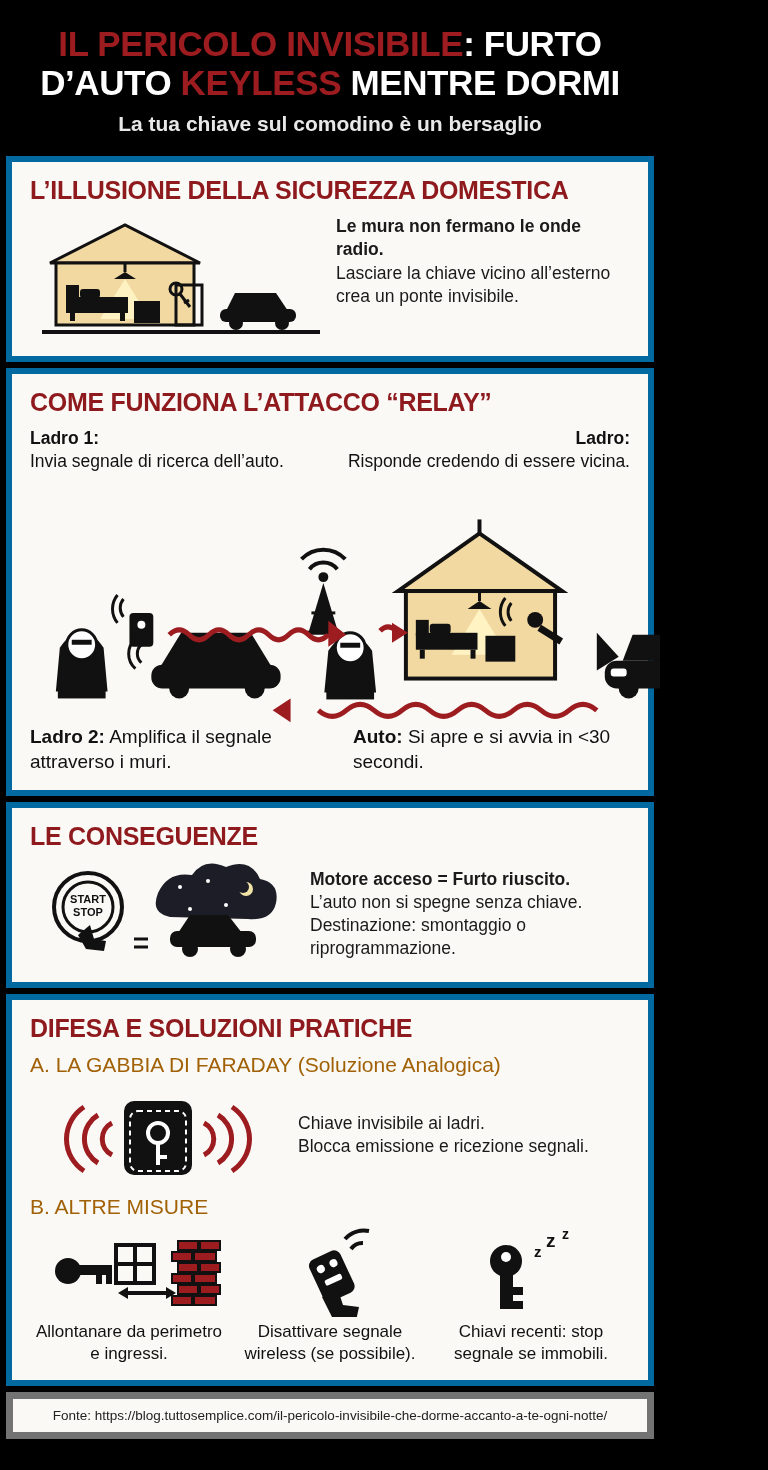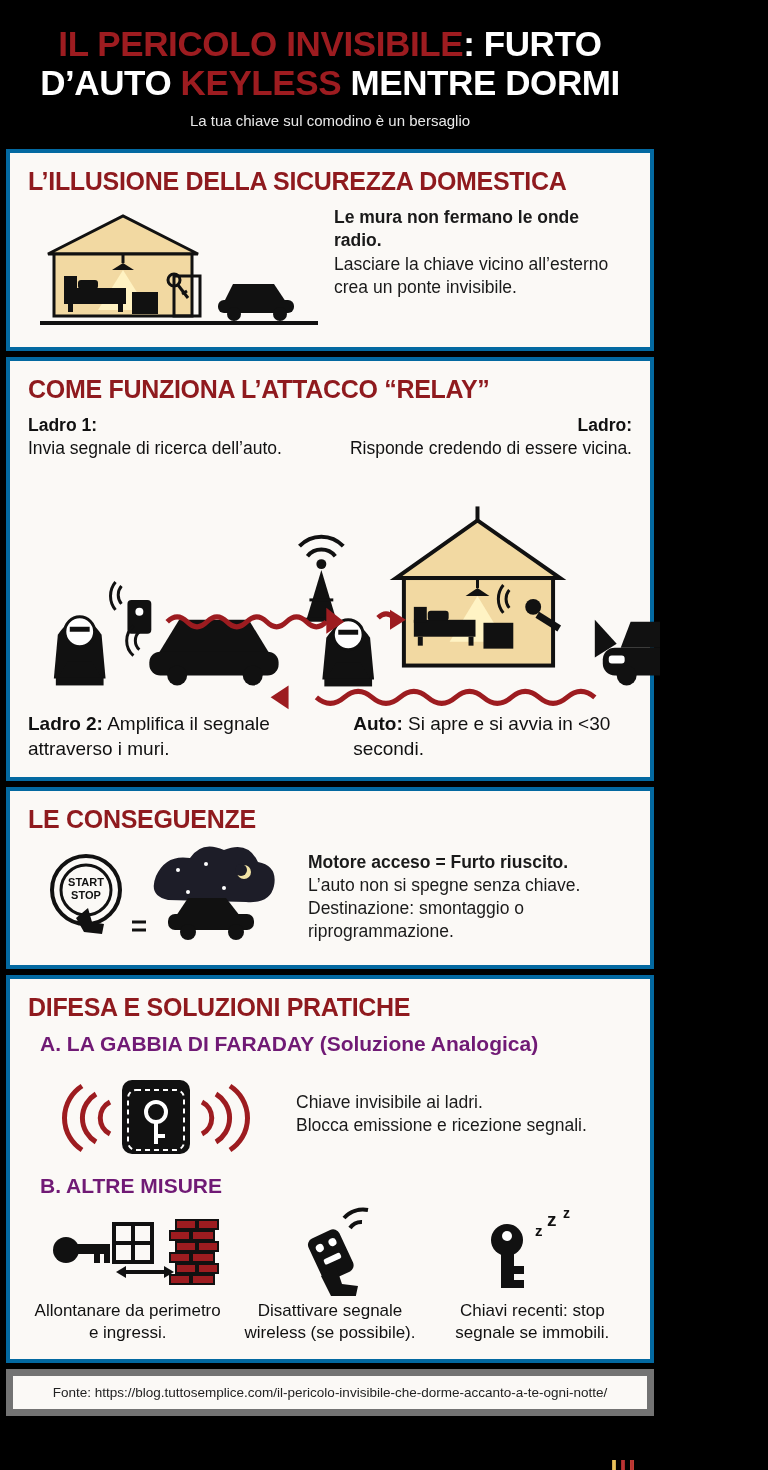--- a/index.html
+++ b/index.html
@@ -18,44 +18,44 @@
     margin:0;
     font-size:35px;
     line-height:1.12;
     font-weight:bold;
     letter-spacing:-0.4px;
     color:#ffffff;
   }
   .accent{color:#9d1c20;}
   .header .subtitle{
     margin-top:10px;
-    font-size:15px;
+    font-size:21px;
     color:#e8e8e8;
-    font-weight:normal;
+    font-weight:bold;
   }
 
   
   .panel{
     background:#fbf9f6;
     margin:6px 6px;
     padding:14px 18px 16px 18px;
-    border:4px solid #0369a1;
+    border:6px solid #0369a1;
   }
   .panel h2{
     margin:0 0 10px 0;
     font-size:25px;
     font-weight:bold;
     color:#8f1a1e;
     letter-spacing:-0.3px;
   }
   .panel h3{
-    margin:4px 0 8px 12px;
+    margin:4px 0 8px 0;
     font-size:21px;
-    font-weight:bold;
-    color:#701a75;
+    font-weight:normal;
+    color:#a16207;
   }
   .txt{font-size:17.5px;line-height:1.32;color:#1a1a1a;}
   .txt b{font-weight:bold;}
 
   
   .s1-row{display:flex;}
   .s1-art{width:300px;flex:0 0 300px;}
   .s1-txt{flex:1;padding-left:6px;padding-right:4px;}
 
   

